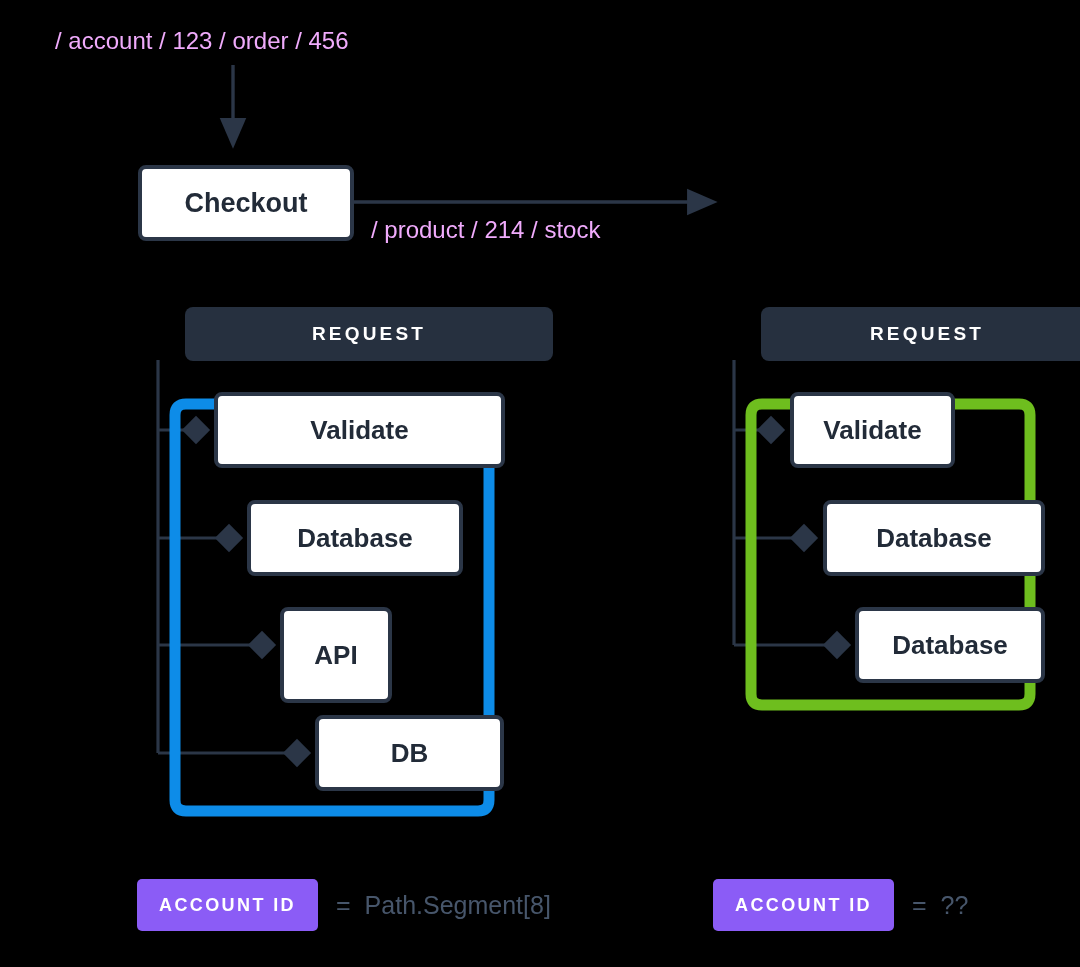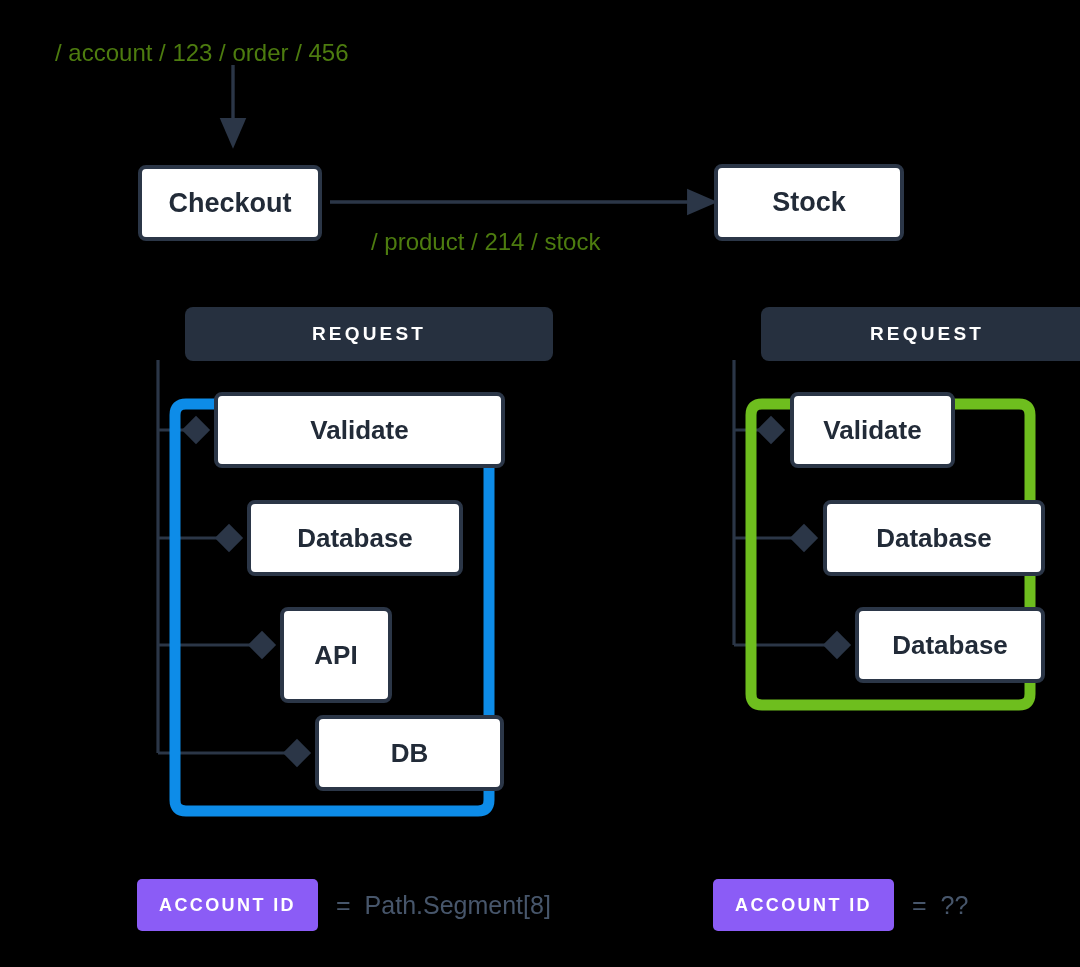--- a/index.html
+++ b/index.html
@@ -19,21 +19,21 @@
     border:4px solid #2b3647;
     border-radius:8px;
     display:flex;align-items:center;justify-content:center;
     color:#222b38;
     font-weight:bold;
     box-sizing:border-box;
     z-index:6;
   }
   .node span{display:block;line-height:1;}
 
-  .n-checkout{left:138px;top:165px;width:184px;height:76px;font-size:27px;}
+  .n-checkout{left:138px;top:165px;width:216px;height:76px;font-size:27px;}
   .n-stock{left:714px;top:164px;width:190px;height:77px;font-size:27px;}
 
   .n-l-validate{left:214px;top:392px;width:291px;height:76px;font-size:26px;}
   .n-l-database{left:247px;top:500px;width:216px;height:76px;font-size:26px;}
   .n-l-api{left:280px;top:607px;width:112px;height:96px;font-size:26px;}
   .n-l-db{left:315px;top:715px;width:189px;height:76px;font-size:26px;justify-content:center;}
 
   .n-r-validate{left:790px;top:392px;width:165px;height:76px;font-size:26px;}
   .n-r-database1{left:823px;top:500px;width:222px;height:76px;font-size:26px;}
   .n-r-database2{left:855px;top:607px;width:190px;height:76px;font-size:26px;}
@@ -48,25 +48,24 @@
     font-size:19px;font-weight:bold;letter-spacing:3.2px;
     z-index:5;
     margin-left:48px;
   }
   .reqbar-left{left:137px;top:307px;width:368px;height:54px;}
   .reqbar-right{left:713px;top:307px;width:332px;height:54px;}
 
   
   .urllabel{
     position:absolute;
-    color:#4d7c0f;
+    color:#f0abfc;
     font-size:24px;
     white-space:nowrap;
     z-index:4;
-    margin-top:12px;
   }
   .url-top{left:55px;top:27px;}
   .url-mid{left:371px;top:216px;}
 
   
   .legend{position:absolute;display:flex;align-items:center;z-index:7;}
   .legend-left{left:137px;top:879px;}
   .legend-right{left:713px;top:879px;}
   .badge{
     background:#8b5cf6;color:#ffffff;
@@ -131,23 +130,20 @@
                L1019,705 Q1030,705 1030,694 L1030,415 Q1030,404 1019,404 L951,404" stroke="#6ebe1e" stroke-width="11" fill="none" stroke-linecap="butt" stroke-linejoin="round"></path>
     </g>
   </svg>
 
   <div class="urllabel url-top">/ account / 123 / order / 456</div>
   <div class="urllabel url-mid">/ product / 214 / stock</div>
 
   <div class="node n-checkout">
     <span>Checkout</span>
   </div>
-  <div class="node n-stock">
-    <span>Stock</span>
-  </div>
 
   <div class="reqbar reqbar-left">REQUEST</div>
 
   <div class="node n-l-validate">
     <span>Validate</span>
   </div>
   <div class="node n-l-database">
     <span>Database</span>
   </div>
   <div class="node n-l-api">

